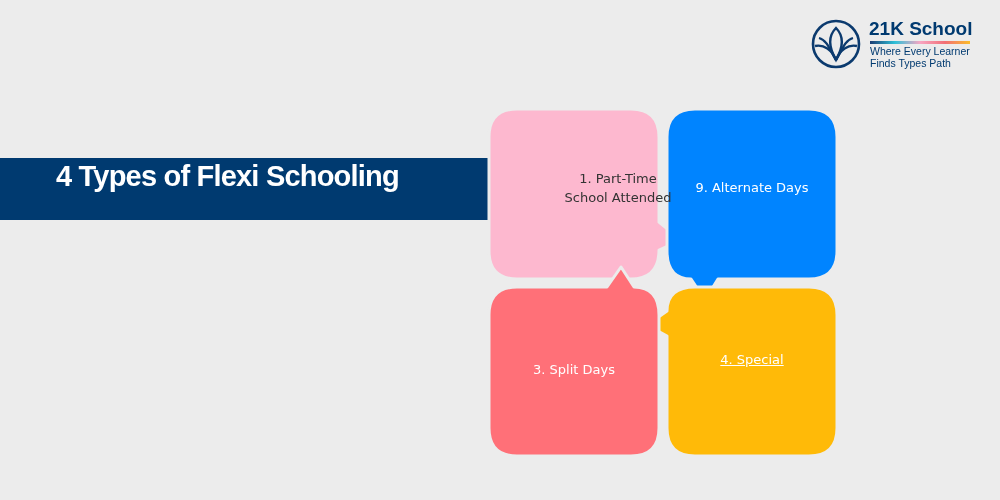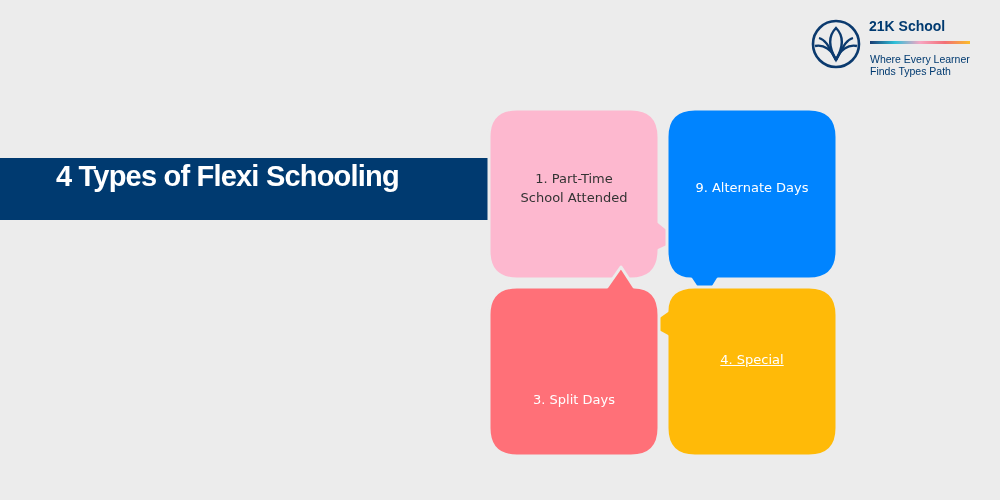--- a/index.html
+++ b/index.html
@@ -20,29 +20,29 @@
     }
     svg.quad { position: absolute; left: 0; top: 0; }
     .label {
       position: absolute; text-align: center; font-size: 13px; line-height: 19px;
       font-family: "DejaVu Sans", sans-serif;
     }
     .logo { position: absolute; left: 810px; top: 16px; width: 180px; height: 56px; }
     .logo-icon { position: absolute; left: 0; top: 0; width: 56px; height: 56px; }
     .logo-name {
       position: absolute; left: 59px; top: 2px; color: #003a70;
-      font-family: "Liberation Sans", sans-serif; font-weight: bold; font-size: 14px; white-space: nowrap;
+      font-family: "Liberation Sans", sans-serif; font-weight: bold; font-size: 19px; white-space: nowrap;
     }
     .logo-bar {
       position: absolute; left: 60px; top: 25px; width: 100px; height: 3px;
       background: linear-gradient(to right, #1b3c72, #2fc0d8, #f7a6c3, #f26f76, #fbbd2a);
     }
     .logo-tag {
       position: absolute; left: 60px; top: 29px; color: #003a70;
-      font-family: "Liberation Sans", sans-serif; font-size: 10.5px; line-height: 12px; white-space: nowrap; margin-top: 8px;
+      font-family: "Liberation Sans", sans-serif; font-size: 10.5px; line-height: 12px; white-space: nowrap;
     }
   </style>
 </head>
 <body>
 
 <div class="banner"></div>
 <div class="banner-title">4 Types of Flexi Schooling</div>
 
 <svg class="quad" width="1000" height="500">
 
@@ -56,28 +56,28 @@
 
   <g>
     <path d="M695,287 H809 Q837,287 837,315 V428 Q837,456 809,456 H695 Q667,456 667,428 V336 L647,325 L667,311 Q667,287 695,287 Z" fill="#ffba08" stroke="#ececec" stroke-width="3" stroke-linejoin="round"></path>
   </g>
 
   <g>
     <path d="M517,287 H607 L621,267 L634,287 Q659,287 659,315 V428 Q659,456 631,456 H517 Q489,456 489,428 V315 Q489,287 517,287 Z" fill="#ff7078" stroke="#ececec" stroke-width="3" stroke-linejoin="round"></path>
   </g>
 </svg>
 
-<div class="label" style="left:489px; top:169px; width:170px; color:#333333;">
+<div class="label" style="left:489px; top:169px; width:170px; color:#333333;padding-left:44px;">
   <div>1. Part-Time</div>
   <div>School Attended</div>
 </div>
 <div class="label" style="left:667px; top:178px; width:170px; color:#ffffff;">
   <div>9. Alternate Days</div>
 </div>
-<div class="label" style="left:489px; top:360px; width:170px; color:#ffffff;margin-top:30px;">
+<div class="label" style="left:489px; top:360px; width:170px; color:#ffffff;">
   <div>3. Split Days</div>
 </div>
 <div class="label" style="left:667px; top:350px; width:170px; color:#ffffff;text-decoration:underline;">
   <div>4. Special</div>
 </div>
 
 <div class="logo">
   <svg class="logo-icon" viewBox="0 0 56 56">
     <circle cx="26" cy="28" r="23" fill="none" stroke="#0b3a6e" stroke-width="2.6"></circle>
     <path d="M26,12 C18,20 18,30 26,44 C34,30 34,20 26,12 Z" fill="none" stroke="#0b3a6e" stroke-width="2.4"></path>

